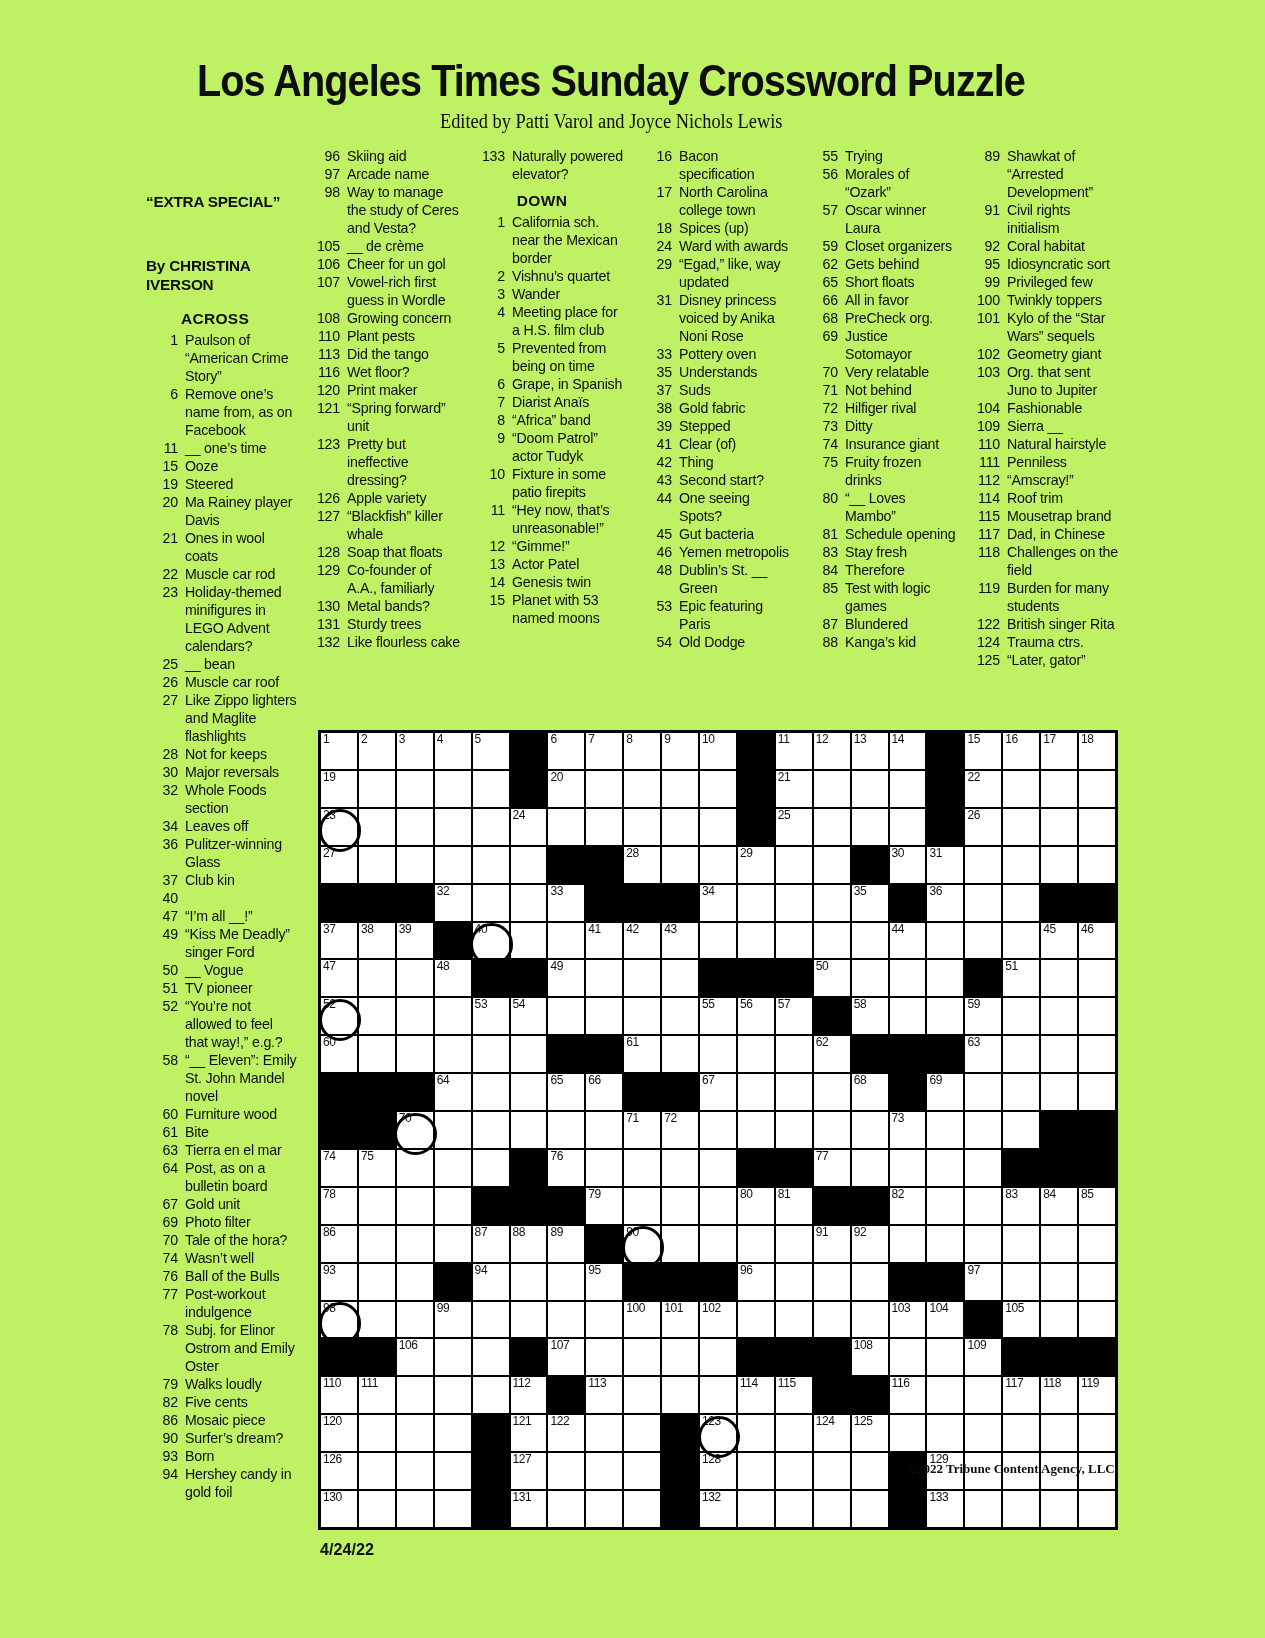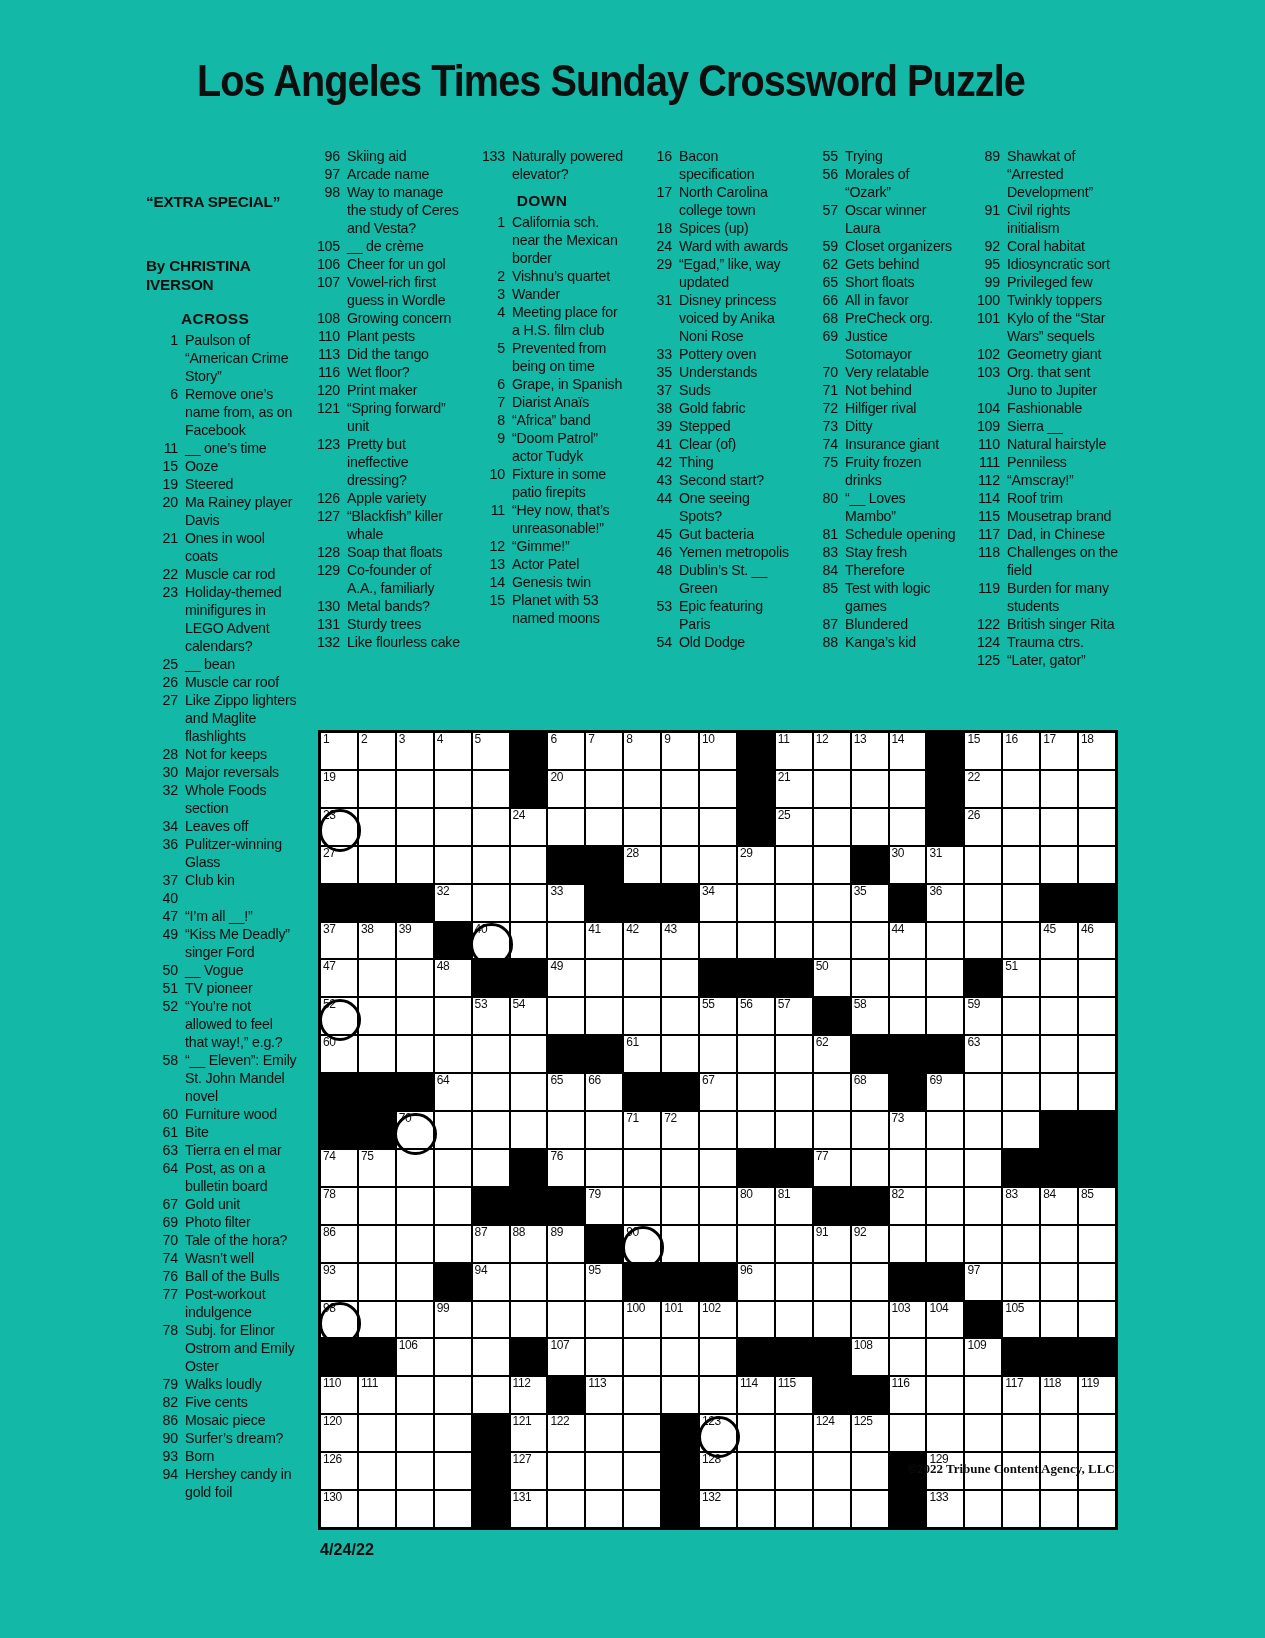--- a/index.html
+++ b/index.html
@@ -1,18 +1,18 @@
 <!DOCTYPE html>
 <html><head>
 <meta charset="utf-8">
 <style>
   html,body{margin:0;padding:0;}
   body{width:1265px;height:1638px;background:#fff;color:#0e0e0e;
        font-family:"Liberation Sans",sans-serif;position:relative;overflow:hidden;}
-  .page{position:absolute;inset:0;background:#14b8a6;}
+  .page{position:absolute;inset:0;background:#bef264;}
 
   
   .title{position:absolute;left:0;top:56px;width:1222px;text-align:center;white-space:nowrap;}
   .title-inner{display:inline-block;font-size:44px;font-weight:bold;letter-spacing:-1px;
        transform:scaleX(.90);transform-origin:center;}
   .subtitle{position:absolute;left:0;top:110px;width:1222px;text-align:center;
        font-family:"Liberation Serif",serif;font-size:20px;}
   .subtitle-inner{display:inline-block;transform:scaleX(.92);transform-origin:center;}
 
   
@@ -43,20 +43,23 @@
         font-weight:bold;font-size:13px;}
 </style>
 </head>
 <body>
 
 <div class="page">
 
   <div class="title">
     <span class="title-inner">Los Angeles Times Sunday Crossword Puzzle</span>
   </div>
+  <div class="subtitle">
+    <span class="subtitle-inner">Edited by Patti Varol and Joyce Nichols Lewis</span>
+  </div>
 
   <div class="clue-col col-1">
     <div class="meta-title">“EXTRA SPECIAL”</div>
     <div class="meta-byline">By CHRISTINA IVERSON</div>
     <div class="section-heading">ACROSS</div>
     <div id="cluelist-1">
         <div class="clue">
           <span class="num">1</span>
           <span class="txt">Paulson of “American Crime Story”</span>
         </div>

